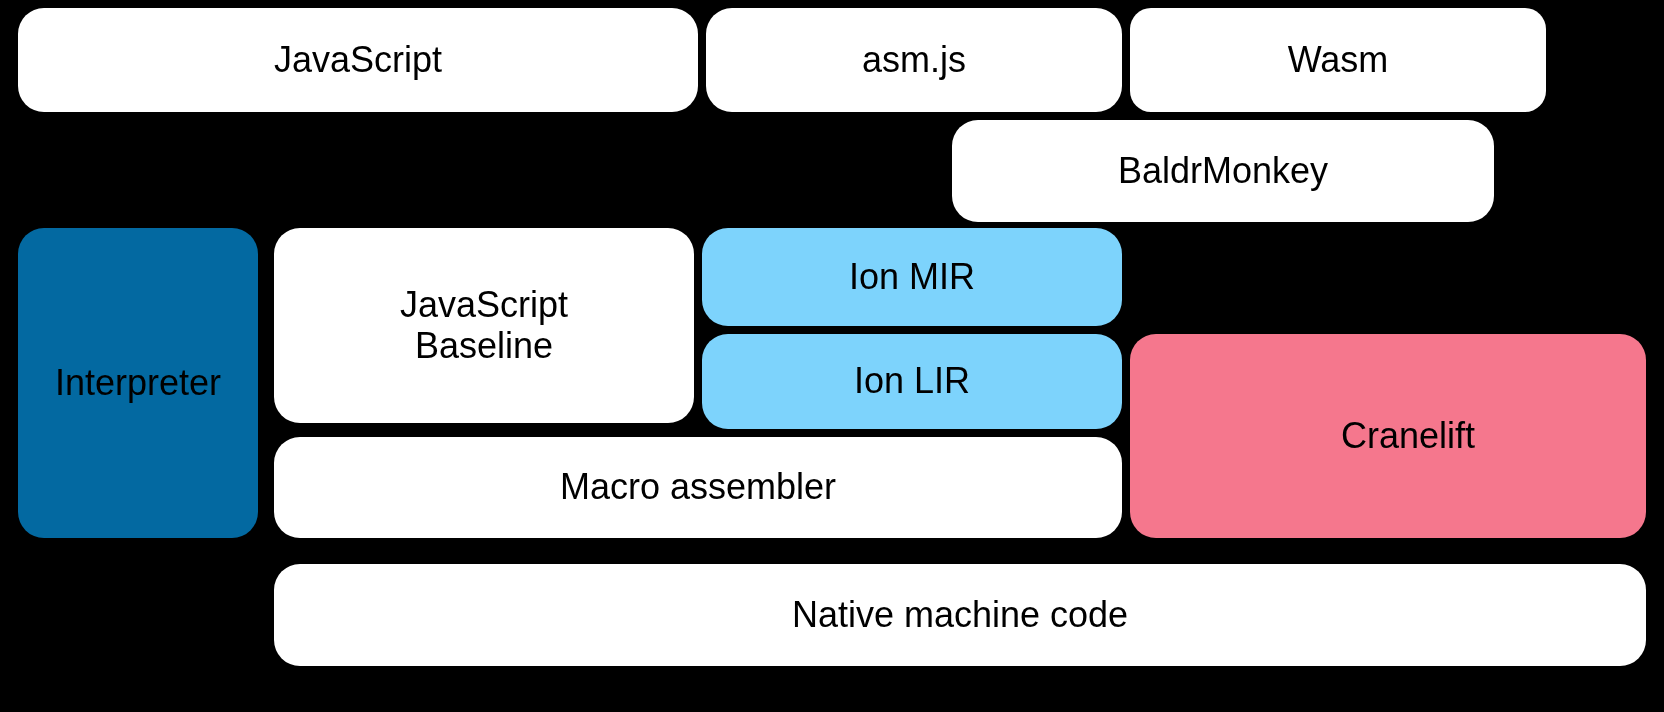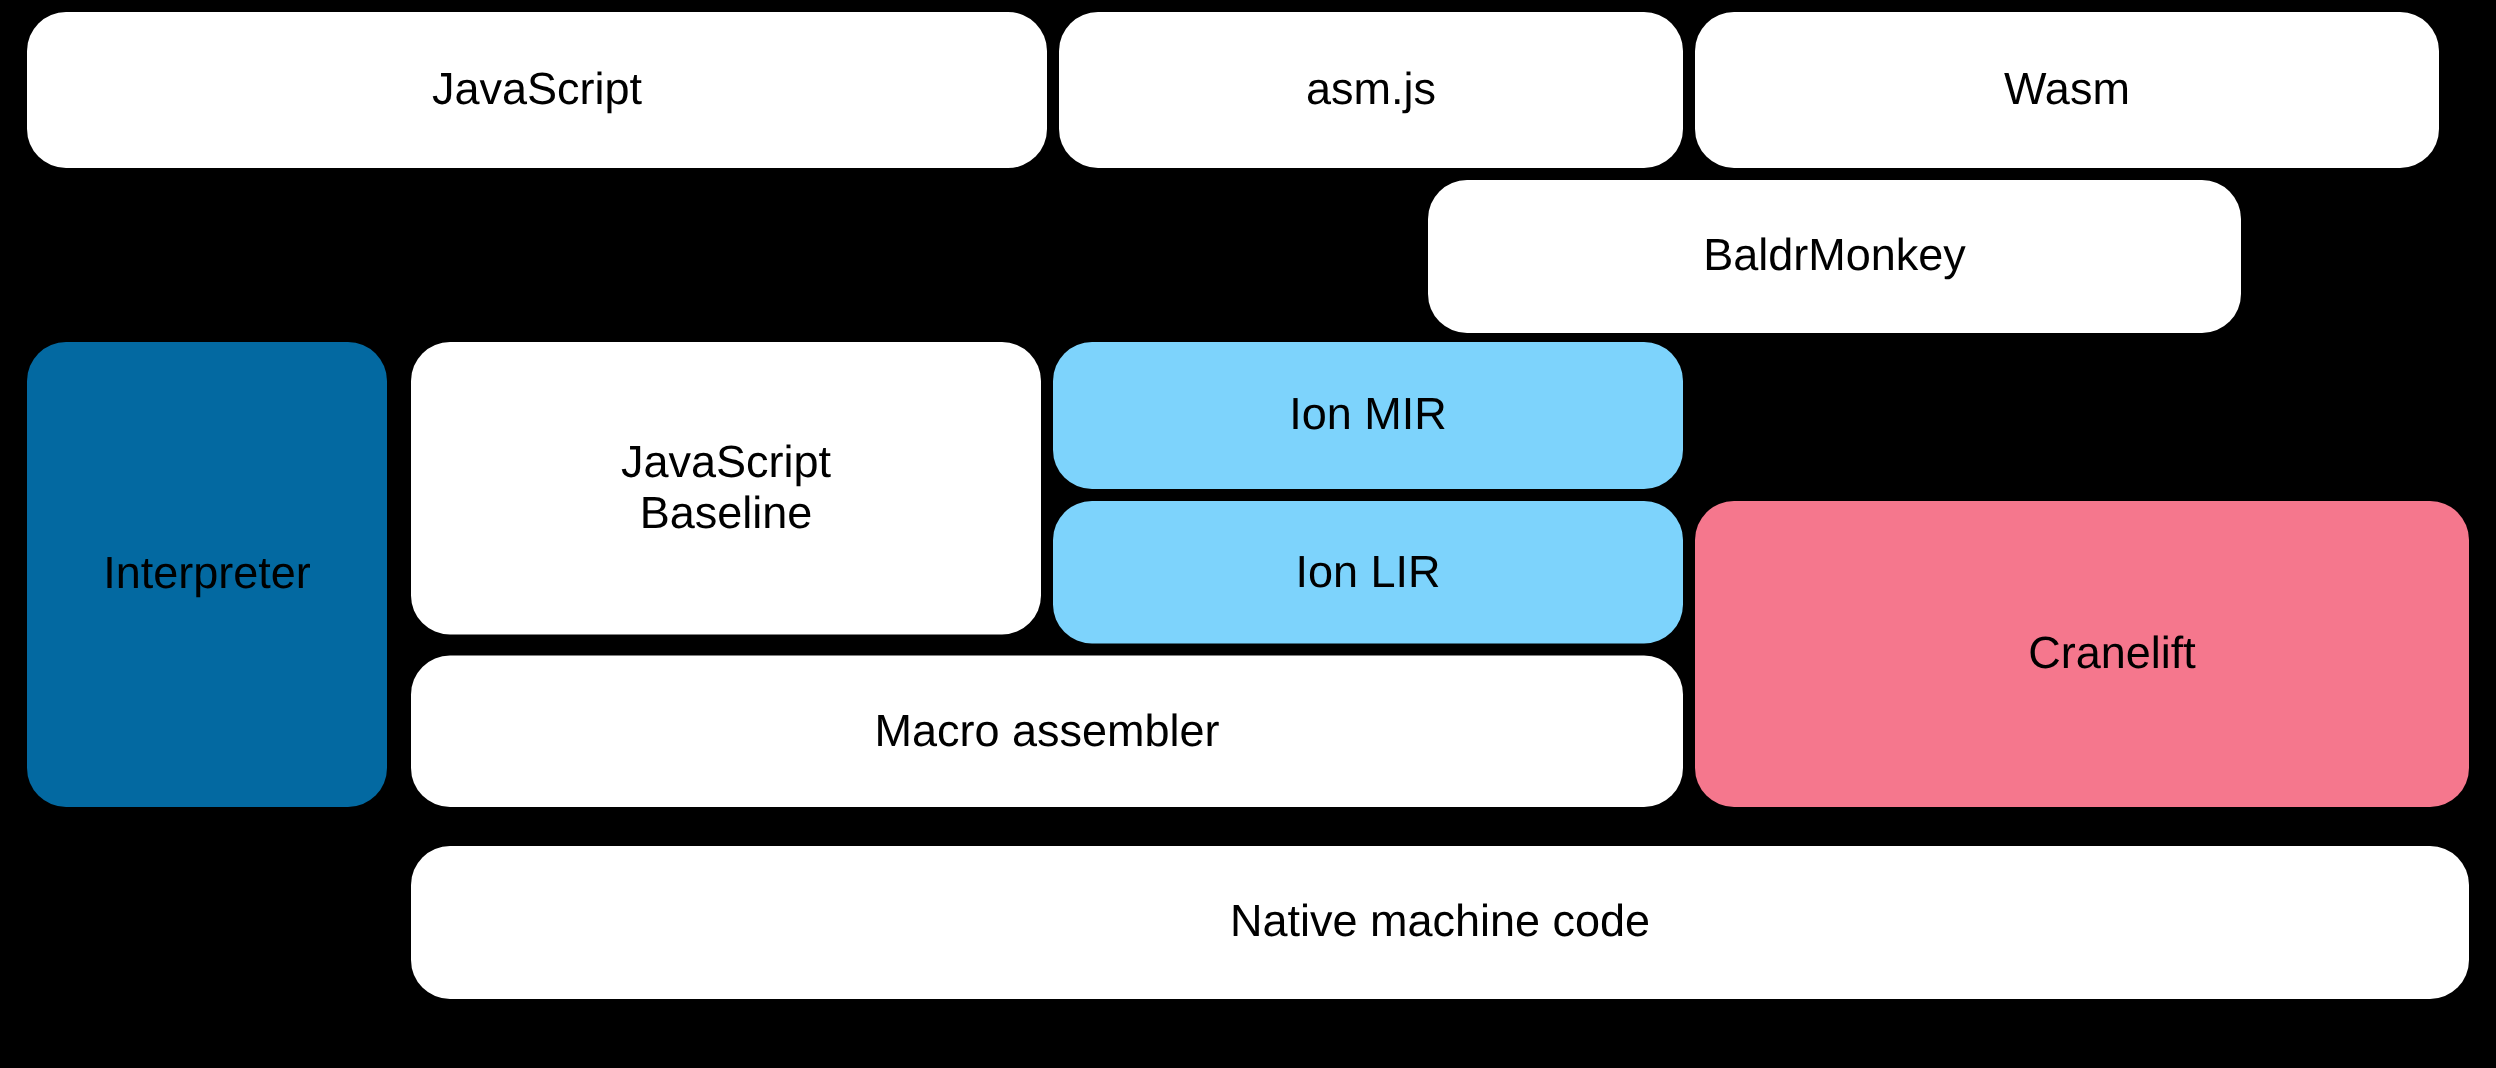--- a/index.html
+++ b/index.html
@@ -22,35 +22,35 @@
     position: absolute;
     box-sizing: border-box;
     display: flex;
     align-items: center;
     justify-content: center;
     text-align: center;
     border-radius: 26px;
     background: #ffffff;
     color: #000000;
     font-family: "Liberation Sans", sans-serif;
-    font-size: 30px;
+    font-size: 36px;
     font-weight: 400;
     line-height: 1.12;
     letter-spacing: 0px;
     white-space: pre-line;
     user-select: none;
   }
   .box.gray  { background: #0369a1; }
   .box.green { background: #7dd3fc; }
   .box.pink  { background: #f5778d; padding-left: 40px; }
 
   
   #box-javascript      { left: 18px;   top: 8px;   width: 680px; height: 104px; }
   #box-asmjs           { left: 706px;  top: 8px;   width: 416px; height: 104px; }
-  #box-wasm            { left: 1130px; top: 8px;   width: 496px; height: 104px; }
+  #box-wasm            { left: 1130px; top: 8px;   width: 416px; height: 104px; border-radius: 21px; }
 
   
   #box-js-bytecode     { left: 18px;   top: 120px; width: 888px; height: 102px; }
   #box-baldrmonkey     { left: 952px;  top: 120px; width: 542px; height: 102px; }
 
   
   #box-interpreter     { left: 18px;   top: 228px; width: 240px; height: 310px; }
   #box-js-baseline     { left: 274px;  top: 228px; width: 420px; height: 195px; }
   #box-ion-mir         { left: 702px;  top: 228px; width: 420px; height: 98px; }
   #box-ion-lir         { left: 702px;  top: 334px; width: 420px; height: 95px; }

